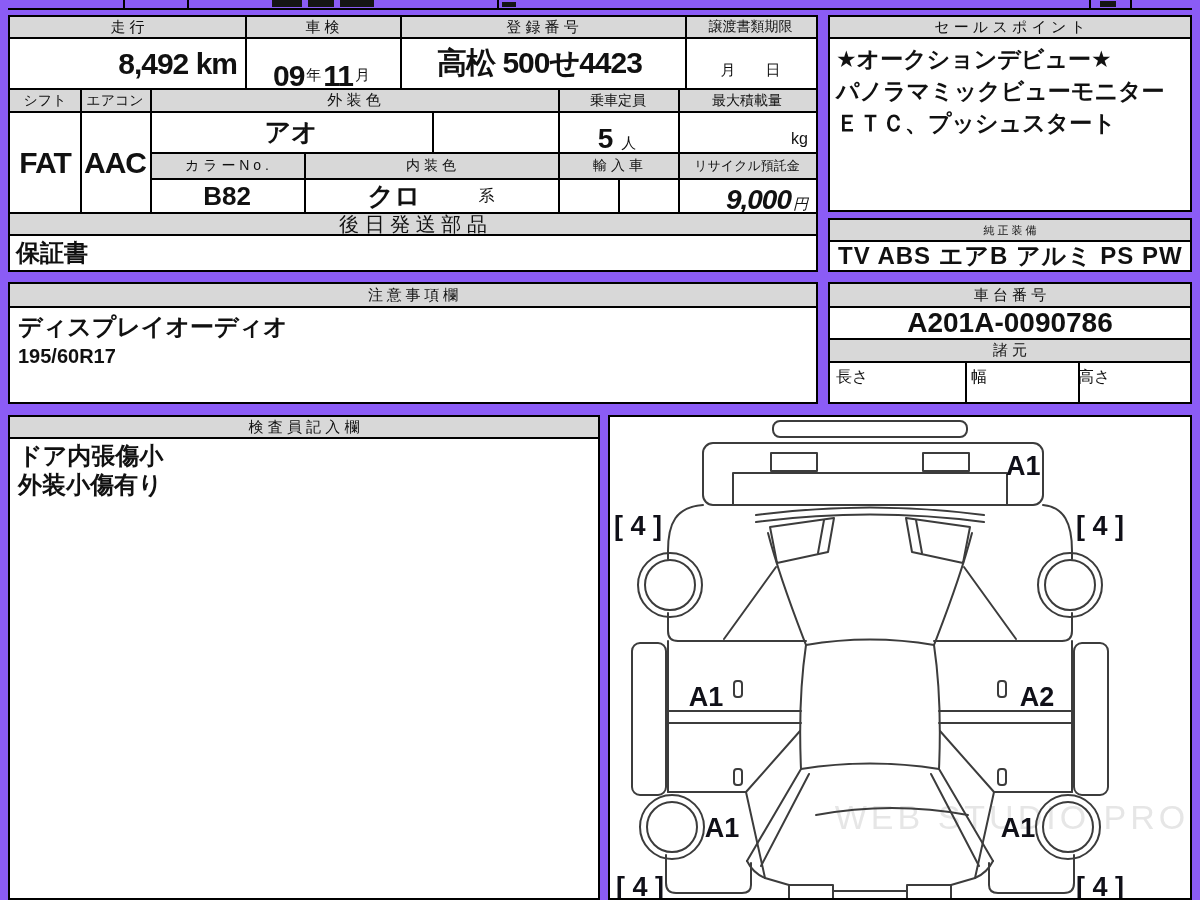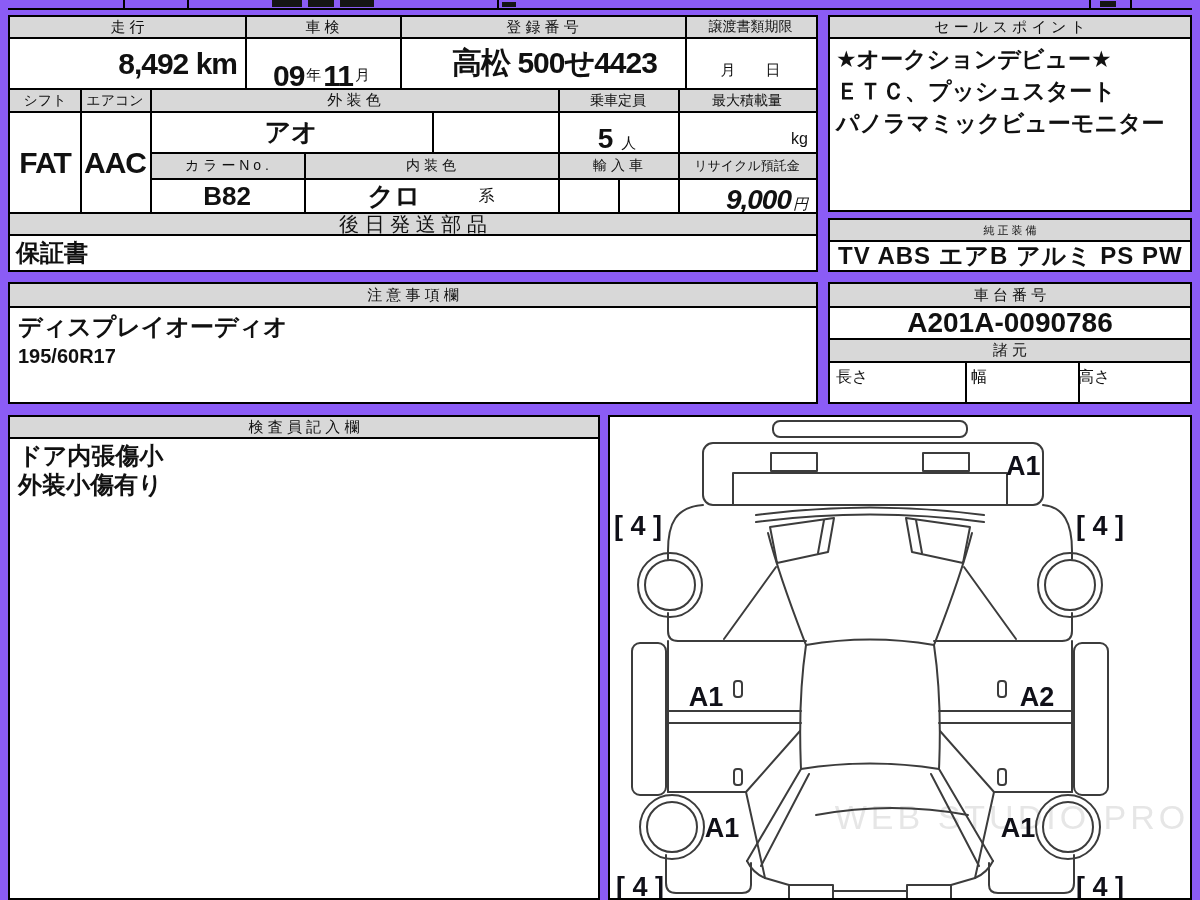--- a/index.html
+++ b/index.html
@@ -54,21 +54,21 @@
     <div class="cell c-center" style="left:390px;top:0;width:285px;height:20px;font-size:15px;">登 録 番 号</div>
     <div class="cell c-center" style="left:675px;top:0;width:131px;height:20px;font-size:14px;">譲渡書類期限</div>
 
     <div class="cell c-right big" style="left:0;top:22px;width:235px;height:49px;padding-right:8px;">8,492 km</div>
     <div class="cell c-center" style="left:235px;top:22px;width:155px;height:49px;align-items:center;padding-top:24px;">
       <span class="big">09</span>
       <span class="unit">年</span>
       <span class="big">11</span>
       <span class="unit">月</span>
     </div>
-    <div class="cell c-center big" style="left:402px;top:22px;width:285px;height:49px;">高松 500せ4423</div>
+    <div class="cell c-center big" style="left:387px;top:22px;width:285px;height:49px;">高松 500せ4423</div>
     <div class="cell c-center" style="left:675px;top:22px;width:131px;height:49px;font-size:15px;align-items:flex-end;padding-bottom:8px;">月　　日</div>
 
     <div class="vline" style="left:235px;top:0;height:71px;"></div>
     <div class="vline" style="left:390px;top:0;height:71px;"></div>
     <div class="vline" style="left:675px;top:0;height:71px;"></div>
     <div class="hline" style="left:0;top:71px;width:806px;"></div>
 
     <div class="hdr abs" style="left:0;top:73px;width:806px;height:21px;"></div>
     <div class="hline" style="left:0;top:94px;width:806px;"></div>
     <div class="cell c-center" style="left:0;top:73px;width:70px;height:21px;font-size:14px;">シフト</div>
@@ -119,35 +119,35 @@
     <div class="hline" style="left:0;top:217px;width:806px;"></div>
     <div class="cell" style="left:0;top:219px;width:806px;height:34px;padding-left:6px;font-size:24px;font-weight:bold;">保証書</div>
   </div>
 
   <div class="box" style="left:828px;top:15px;width:364px;height:197px;">
     <div class="hdr abs" style="left:0;top:0;width:360px;height:20px;"></div>
     <div class="cell c-center" style="left:0;top:0;width:360px;height:20px;font-size:15px;">セ ー ル ス ポ イ ン ト</div>
     <div class="hline" style="left:0;top:20px;width:360px;"></div>
     <div class="abs" style="left:6px;top:26px;width:350px;font-size:23px;font-weight:bold;line-height:32px;">
       <div>★オークションデビュー★</div>
+      <div>パノラマミックビューモニター</div>
       <div>ＥＴＣ、プッシュスタート</div>
-      <div>パノラマミックビューモニター</div>
     </div>
   </div>
 
   <div class="box" style="left:828px;top:218px;width:364px;height:54px;">
     <div class="hdr abs" style="left:0;top:0;width:360px;height:20px;"></div>
     <div class="cell c-center" style="left:0;top:0;width:360px;height:20px;font-size:11px;">純 正 装 備</div>
     <div class="hline" style="left:0;top:20px;width:360px;"></div>
     <div class="cell" style="left:0;top:22px;width:360px;height:28px;padding-left:8px;font-size:24px;font-weight:bold;letter-spacing:1px;">TV ABS エアB アルミ PS PW</div>
   </div>
 
   <div class="box" style="left:8px;top:282px;width:810px;height:122px;">
     <div class="hdr abs" style="left:0;top:0;width:806px;height:22px;"></div>
-    <div class="cell c-center" style="left:0;top:0;width:806px;height:22px;font-size:15px;">注 意 事 項 欄</div>
+    <div class="cell c-center" style="left:0;top:0;width:806px;height:22px;font-size:15px;font-family:Liberation Serif, serif;">注 意 事 項 欄</div>
     <div class="hline" style="left:0;top:22px;width:806px;"></div>
     <div class="abs" style="left:8px;top:28px;">
       <div class="notes-line1">ディスプレイオーディオ</div>
       <div class="notes-line2">195/60R17</div>
     </div>
   </div>
 
   <div class="box" style="left:828px;top:282px;width:364px;height:122px;">
     <div class="hdr abs" style="left:0;top:0;width:360px;height:22px;"></div>
     <div class="cell c-center" style="left:0;top:0;width:360px;height:22px;font-size:15px;">車 台 番 号</div>

